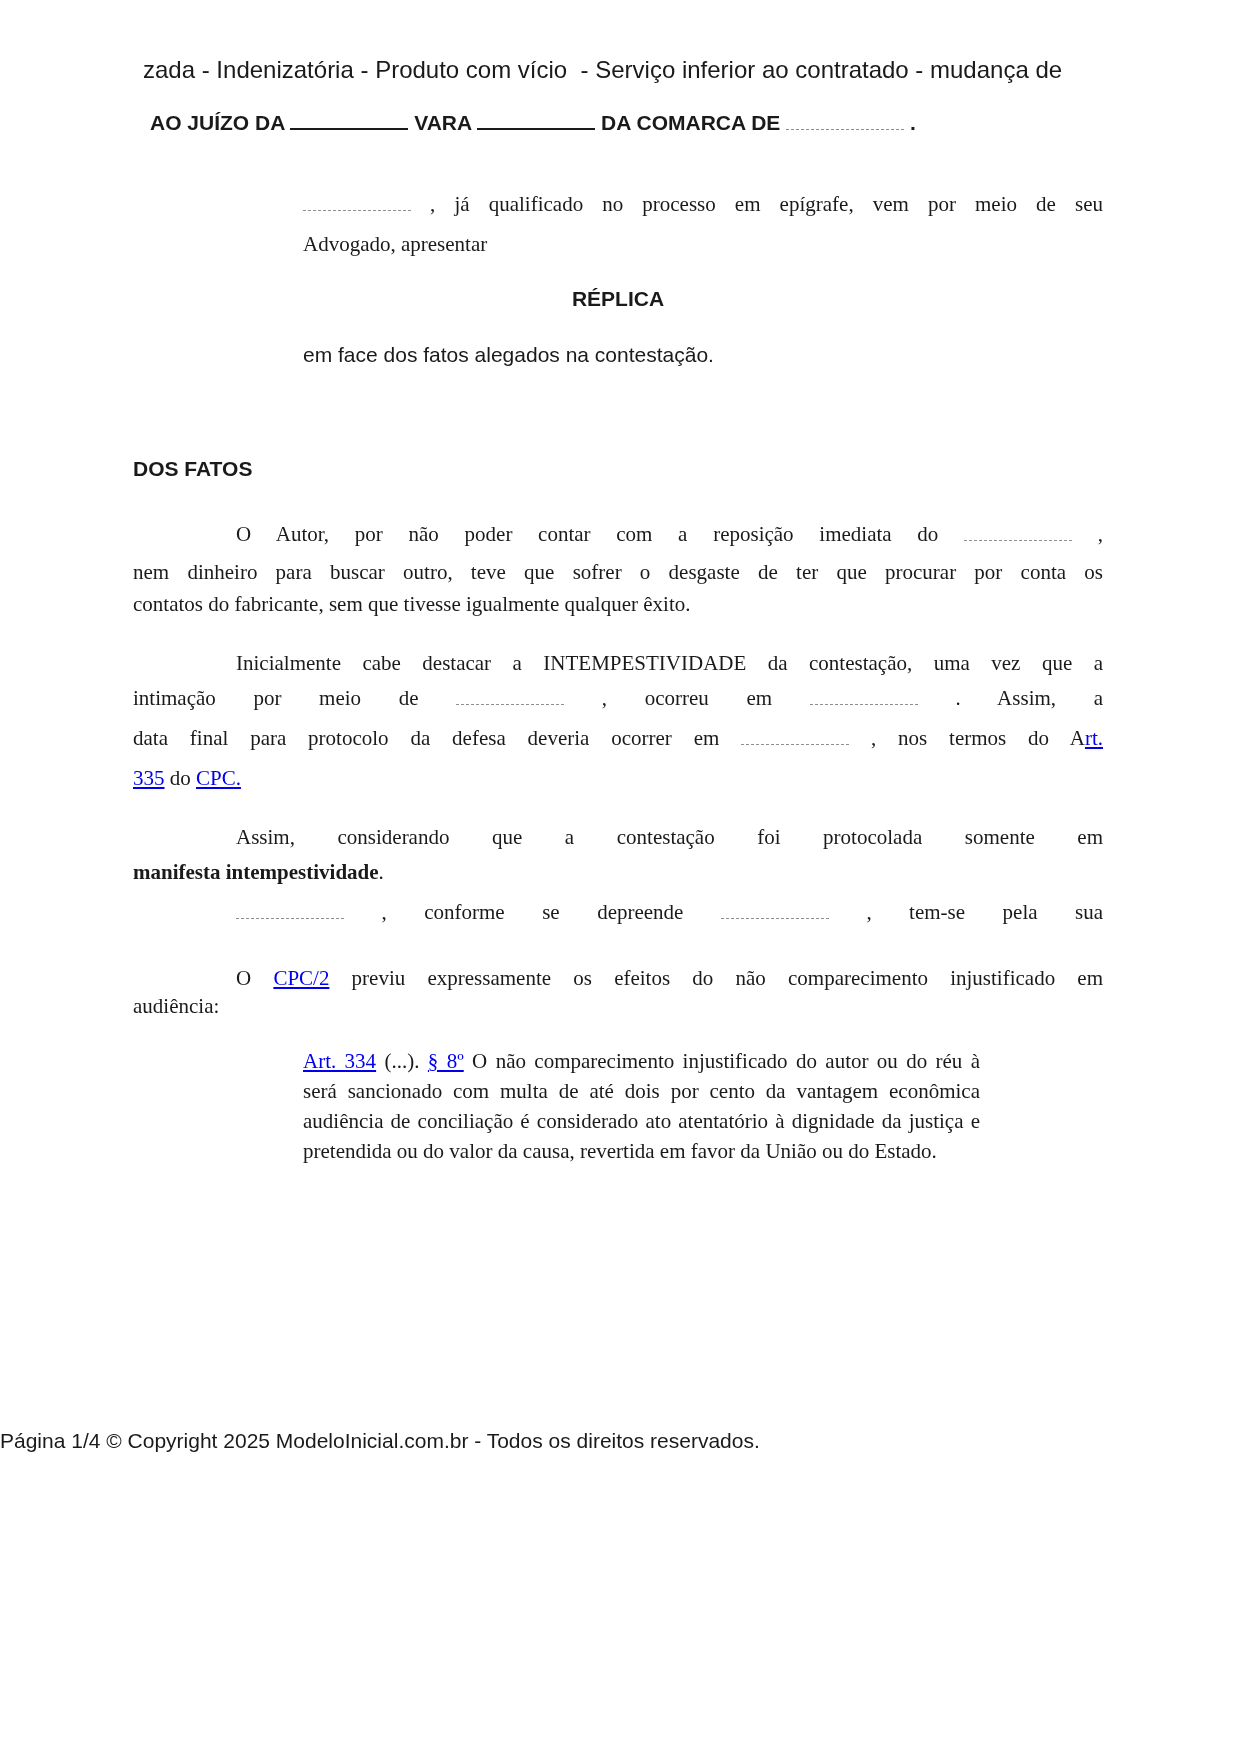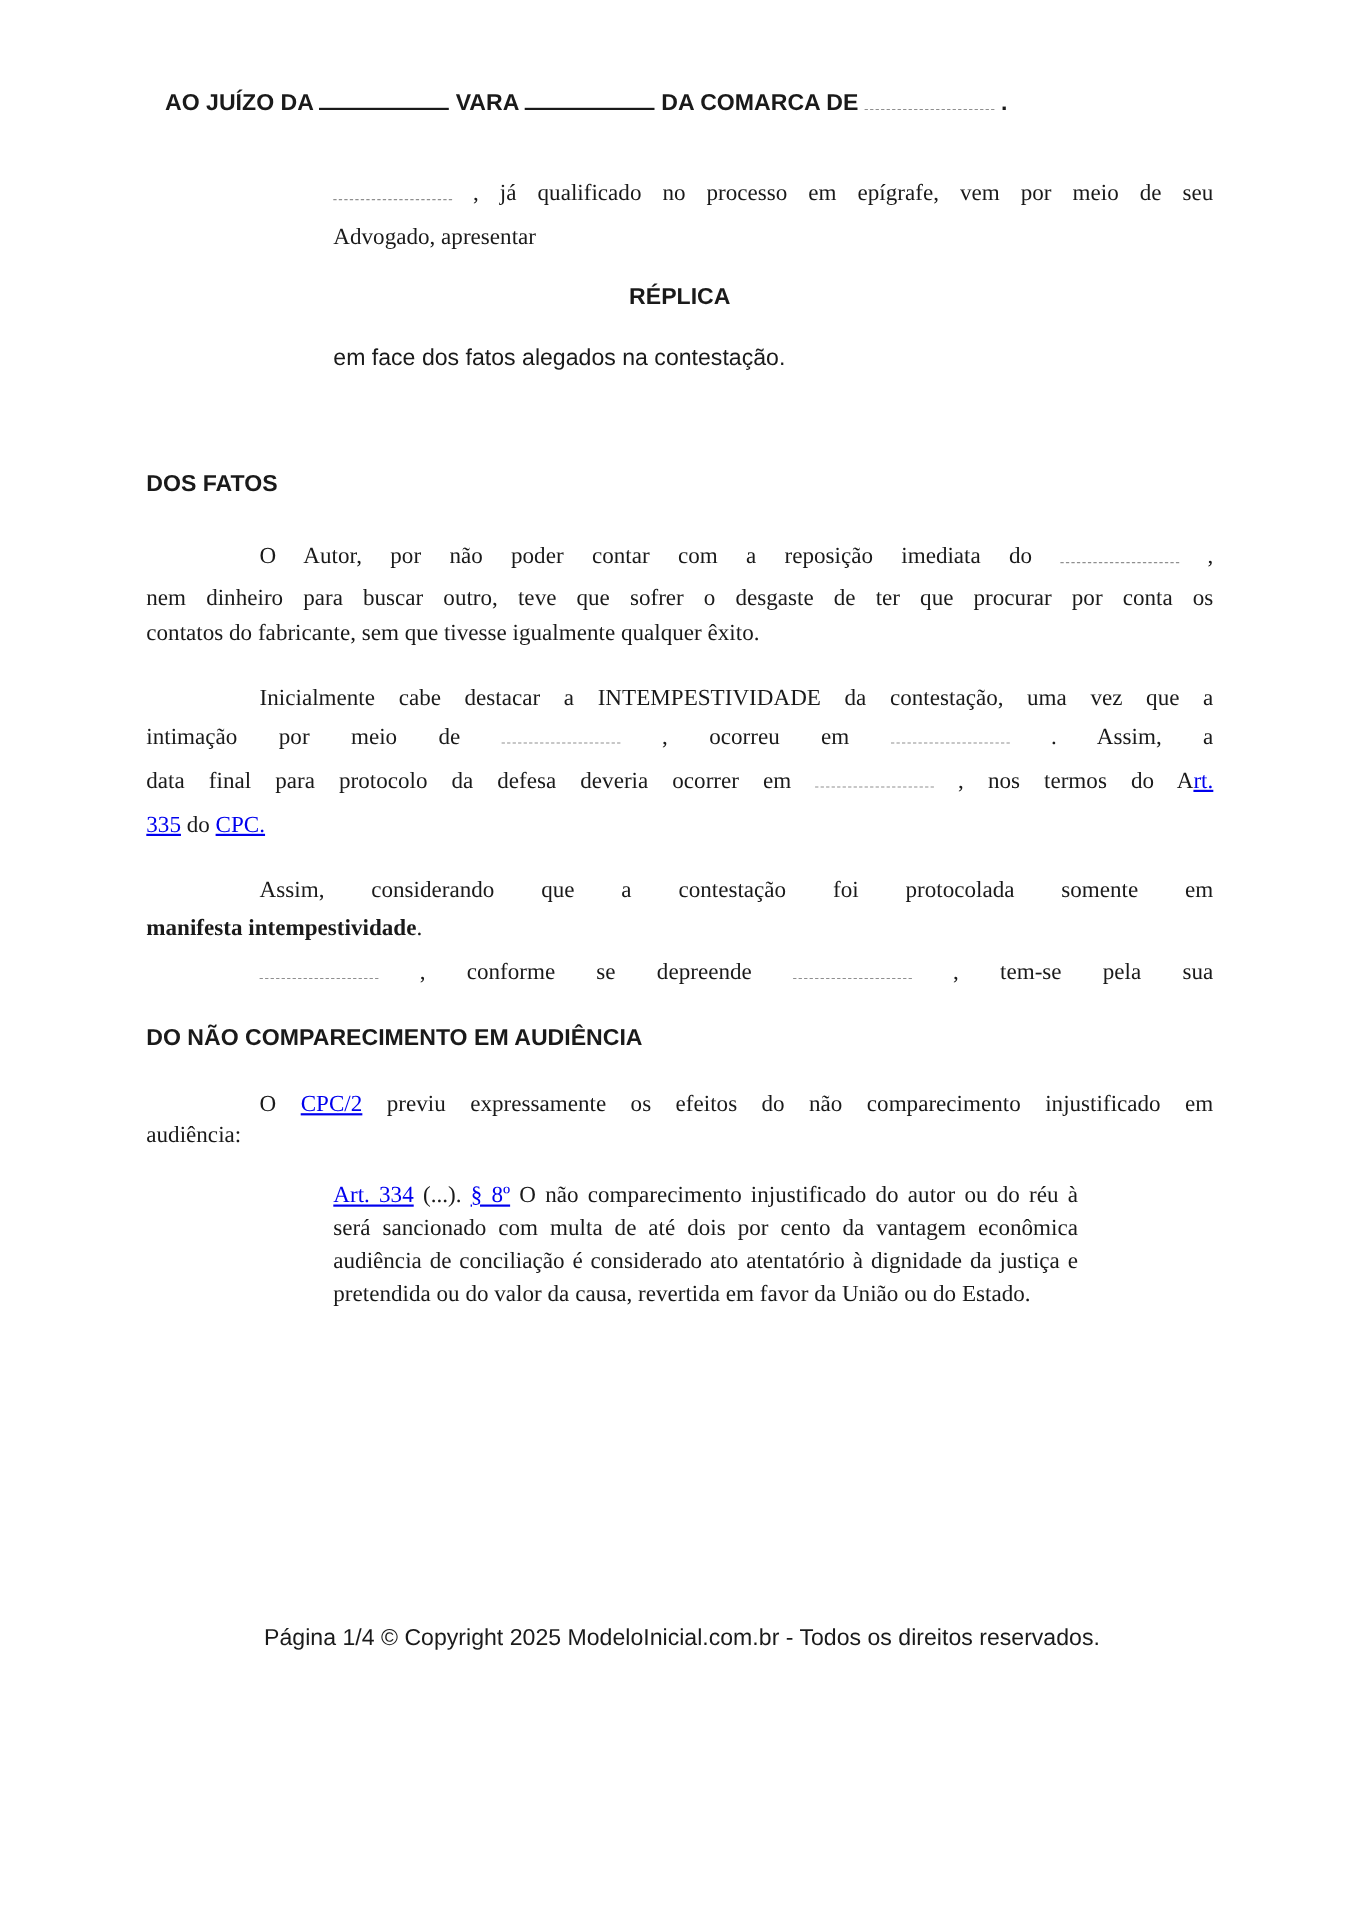--- a/index.html
+++ b/index.html
@@ -56,32 +56,33 @@
   .p-fatos{margin-top:32px;}
   .p-intemp{margin-top:30px;}
   .p-assim{margin-top:24px;}
   .p-cpc{margin-top:32px;}
   .quote{margin-top:26px;margin-left:170px;margin-right:123px;}
   .p-portanto{margin-top:24px;}
   a.doclink{color:#0000EE;text-decoration:underline;cursor:pointer;}
   .bold{font-weight:bold;}
   .footer{
     position:absolute;
-    top:1476px;left:0;
+    top:1428px;left:0;
     width:1240px;
-    text-align:center;
+    text-align:left;
     line-height:26px;
     color:#1a1a1a;
   }
 </style>
 </head>
 <body>
 
 <div class="page">
 
+  <div class="doc-title">zada - Indenizatória - Produto com vício  - Serviço inferior ao contratado - mudança de</div>
 
   <div class="court"><span>AO JUÍZO DA</span> <span class="blank dark w118"></span> <span>VARA</span> <span class="blank dark w118"></span> <span>DA COMARCA DE</span> <span class="blank w118"></span> <span>.</span></div>
 
 
   <div class="intro">
     <div class="jline tall"><span class="blank"></span> <span>, já qualificado no processo em epígrafe, vem por meio de seu</span></div>
     <div class="jline tall last"><span>Advogado, apresentar</span></div>
   </div>
 
   <div class="replica-title">RÉPLICA</div>
@@ -103,21 +104,20 @@
     <div class="jline tall"><span>data final para protocolo da defesa deveria ocorrer em</span> <span class="blank"></span> <span>, nos termos do A</span><a class="doclink">rt.</a></div>
     <div class="jline tall last"><a class="doclink">335</a> <span>do</span> <a class="doclink">CPC.</a></div>
   </div>
 
   <div class="p-assim">
     <div class="jline ind"><span>Assim, considerando que a contestação foi protocolada somente em</span></div>
     <div class="jline tall last"><span class="bold">manifesta intempestividade</span><span>.</span></div>
     <div class="jline tall pad"><span class="blank"></span> <span>, conforme se depreende</span> <span class="blank"></span> <span>, tem-se pela sua</span></div>
   </div>
 
-  <div class="sec-heading h-comp">DO NÃO COMPARECIMENTO EM AUDIÊNCIA</div>
 
   <div class="p-cpc">
     <div class="jline short ind"><span>O</span> <a class="doclink">CPC/2</a> <span>previu expressamente os efeitos do não comparecimento injustificado em</span></div>
     <div class="jline short last"><span>audiência:</span></div>
   </div>
 
   <div class="quote">
     <div class="jline"><a class="doclink">Art. 334</a> <span>(...).</span> <a class="doclink">§ 8º</a> <span>O não comparecimento injustificado do autor ou do réu à</span></div>
     <div class="jline"><span>será sancionado com multa de até dois por cento da vantagem econômica</span></div>
     <div class="jline"><span>audiência de conciliação é considerado ato atentatório à dignidade da justiça e</span></div>

